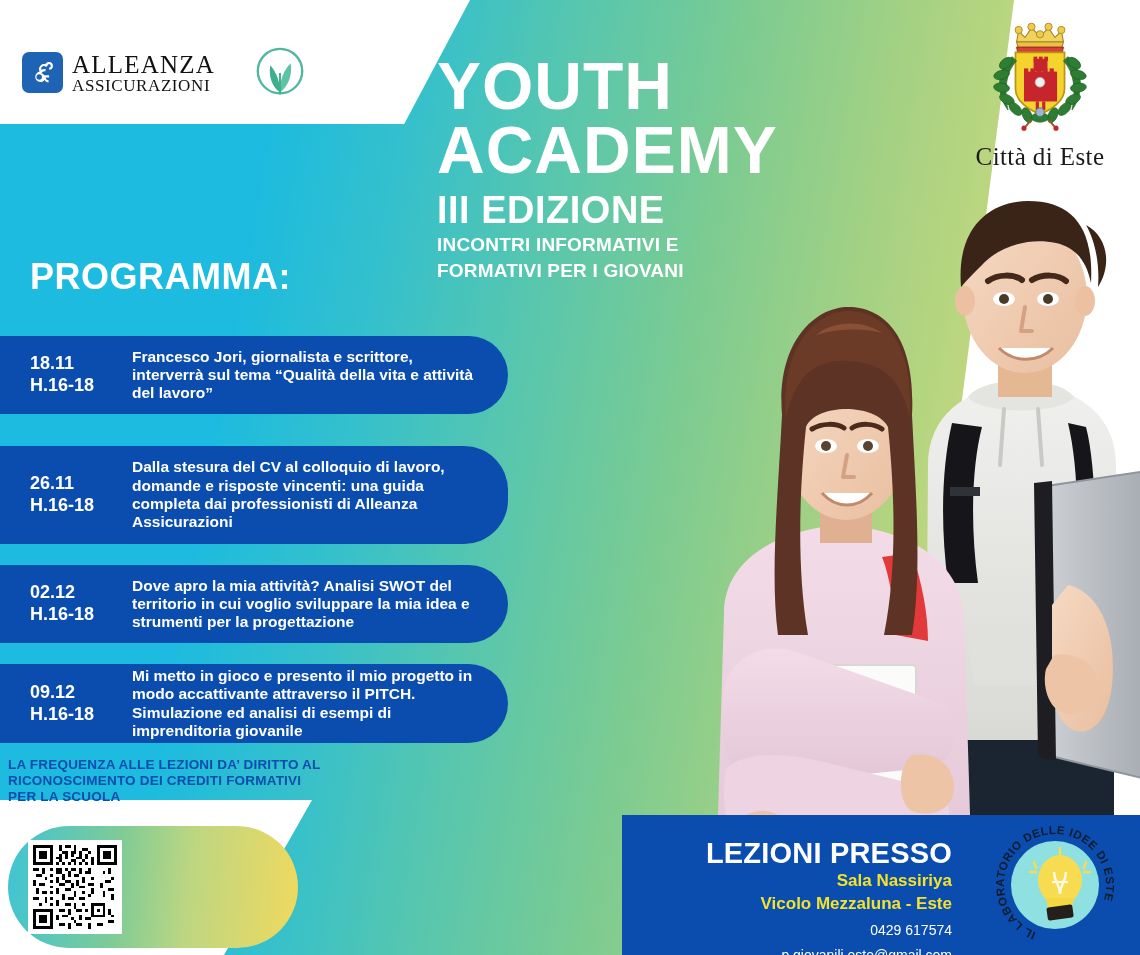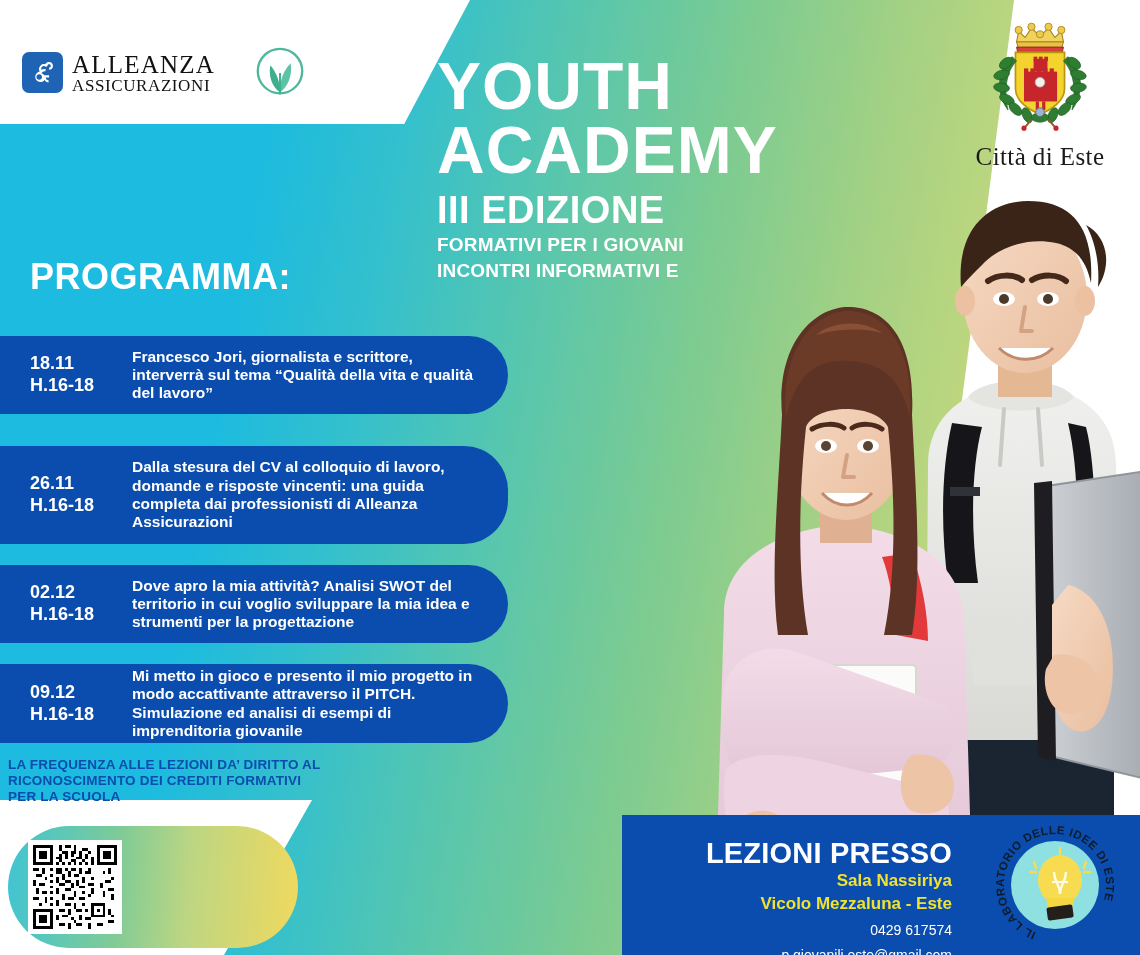--- a/index.html
+++ b/index.html
@@ -285,22 +285,22 @@
       <circle cx="45" cy="107" r="2.4" fill="#C6262B"></circle>
       <circle cx="75" cy="107" r="2.4" fill="#C6262B"></circle>
     </svg>
     <div class="cap">Città di Este</div>
   </div>
 
   <div class="title-block">
     <div class="t-main">YOUTH</div>
     <div class="t-main">ACADEMY</div>
     <div class="t-ed">III EDIZIONE</div>
+    <div class="t-sub">INCONTRI INFORMATIVI E</div>
     <div class="t-sub">FORMATIVI PER I GIOVANI</div>
-    <div class="t-sub">INCONTRI INFORMATIVI E</div>
   </div>
 
   <div class="students">
     <svg viewBox="0 0 430 790" aria-hidden="true">
       <defs>
         <linearGradient id="skin" x1="0" y1="0" x2="1" y2="1">
           <stop offset="0%" stop-color="#F6D9C3"></stop>
           <stop offset="100%" stop-color="#E9BE9F"></stop>
         </linearGradient>
         <linearGradient id="hoodie" x1="0" y1="0" x2="0" y2="1">
@@ -417,21 +417,21 @@
 
   <div class="programma">PROGRAMMA:</div>
 
   <div class="rows">
 
     <div class="row r1">
       <div class="when">
         <div>18.11</div>
         <div>H.16-18</div>
       </div>
-      <div class="what">Francesco Jori, giornalista e scrittore, interverrà sul tema “Qualità della vita e qualità del lavoro”</div>
+      <div class="what">Francesco Jori, giornalista e scrittore, interverrà sul tema “Qualità della vita e attività del lavoro”</div>
     </div>
 
     <div class="row r2">
       <div class="when">
         <div>26.11</div>
         <div>H.16-18</div>
       </div>
       <div class="what">Dalla stesura del CV al colloquio di lavoro, domande e risposte vincenti: una guida completa dai professionisti di Alleanza Assicurazioni</div>
     </div>
 

